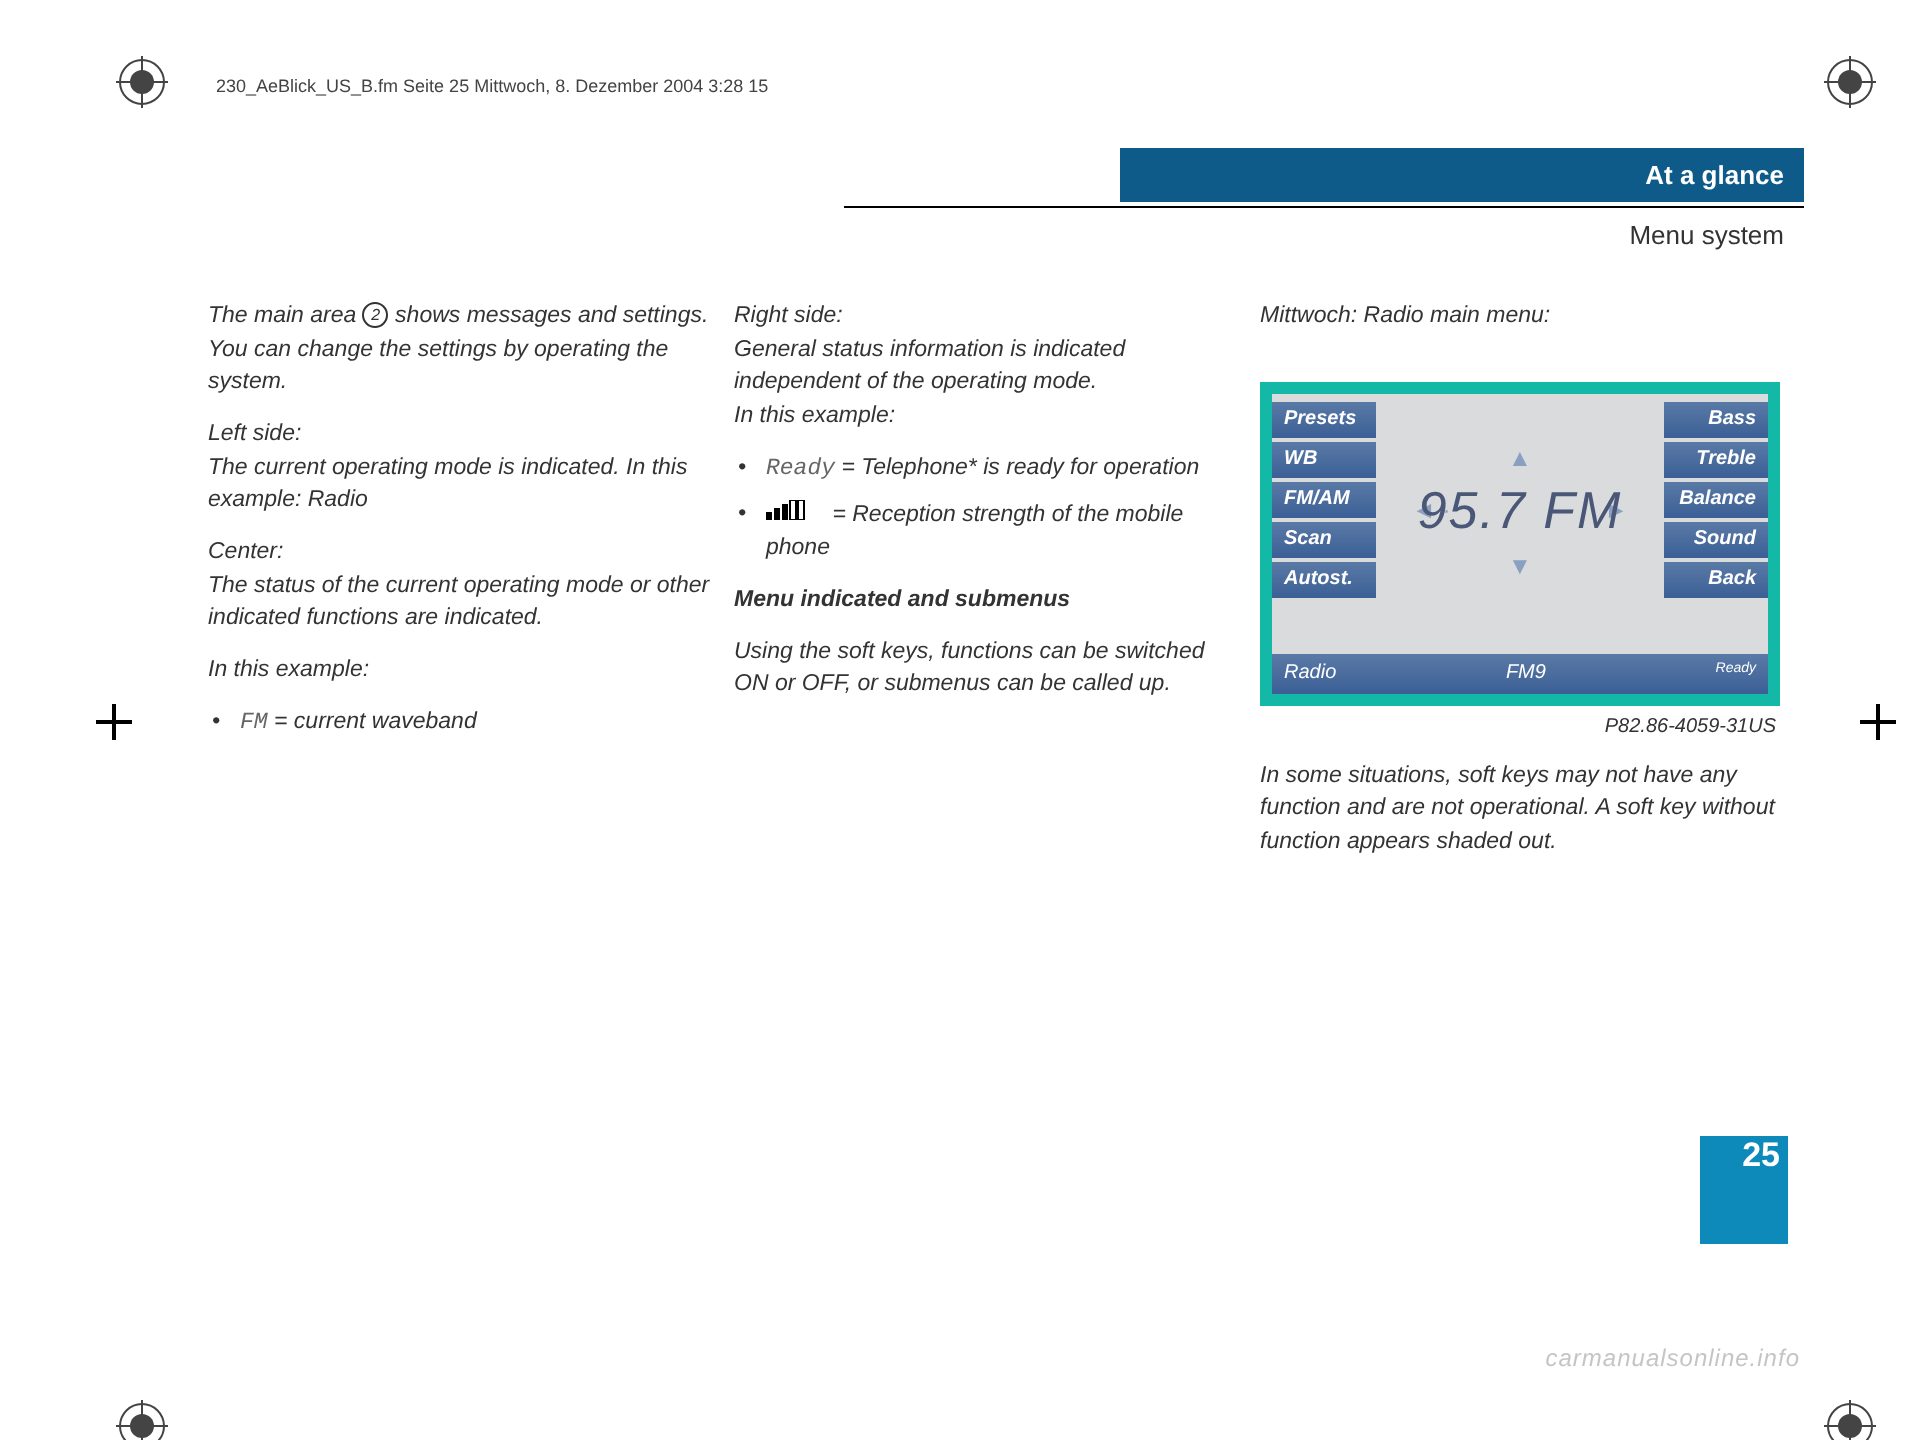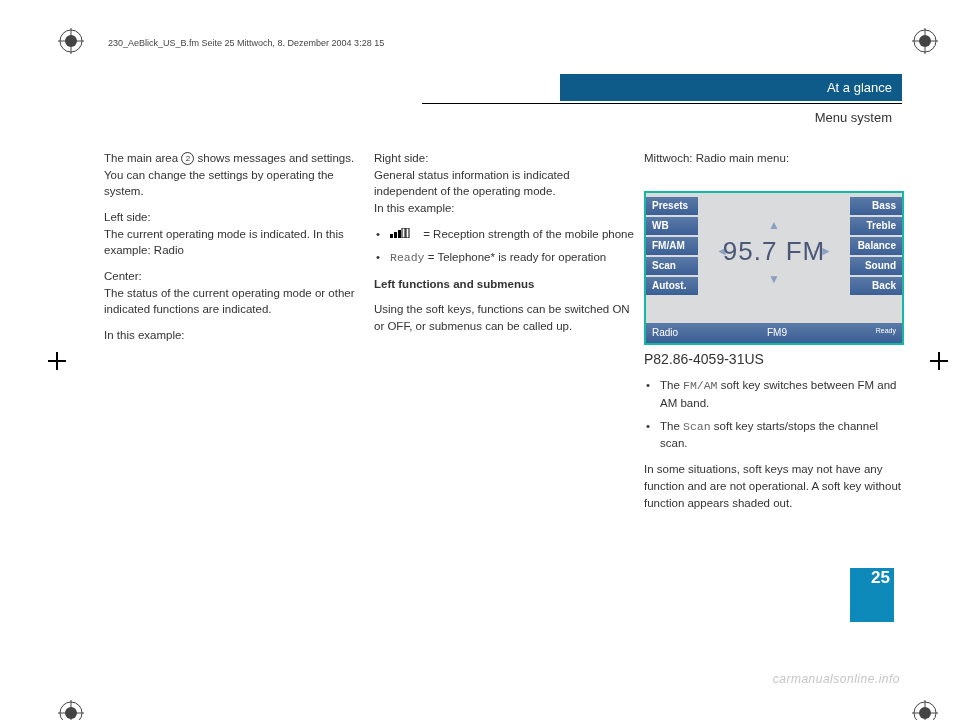--- a/index.html
+++ b/index.html
@@ -16,49 +16,49 @@
   .reg.br { bottom: -6px; right: 22px; }
   .cross { position:absolute; width:18px; height:18px; }
   .cross::before, .cross::after { content:""; position:absolute; background:#000; }
   .cross::before { top:8px; left:0; width:18px; height:2px; }
   .cross::after  { left:8px; top:0; width:2px; height:18px; }
   .cross.lm { left:48px; top:352px; }
   .cross.rm { right:12px; top:352px; }
 
   
   .hdr-band { position: absolute; top: 74px; right: 58px; width: 342px; }
-  .hdr-dark { background: #0e5b8a; color: #fff; font-weight: normal; text-align: right; padding: 6px 10px; font-size: 13px; }
+  .hdr-dark { background: #0e5b8a; color: #fff; font-weight: bold; text-align: right; padding: 6px 10px; font-size: 13px; }
   .hdr-line { border-bottom: 1px solid #000; margin: 2px 0 2px 0; width: 480px; float: right; }
   .hdr-sub { text-align: right; font-weight: normal; font-size: 13px; padding: 4px 10px 0 0; clear: both; }
 
-  .columns { position: absolute; top: 150px; left: 104px; right: 56px; display: flex; gap: 10px; }
+  .columns { position: absolute; top: 150px; left: 104px; right: 70px; display: flex; gap: 10px; font-style: italic; }
   .col { flex: 1 1 0; font-size: 11.5px; line-height: 1.45; }
   .col p { margin-bottom: 9px; }
   .col ul { list-style: none; margin-bottom: 9px; }
   .col li { position: relative; padding-left: 16px; margin-bottom: 6px; }
   .col li::before { content: "•"; position: absolute; left: 2px; top: 0; }
   .mono { font-family: "Courier New", monospace; color:#666; }
   .sub-head { font-weight: bold; margin: 4px 0 8px 0; }
   .circ { display:inline-flex; width:13px; height:13px; border:1px solid #333; border-radius:50%; align-items:center; justify-content:center; font-size:8px; vertical-align:middle; }
 
   
-  .figure { width: 260px; margin: 24px 0 4px 0; border:2px solid #14b8a6; }
+  .figure { width: 260px; margin: 24px 0 4px 0; border:6px solid #14b8a6; }
   .fig-screen { background:#d9dbdd; position:relative; height:130px; }
   .sk { position:absolute; background: linear-gradient(#5a7aa6,#3b5f96); color:#fff; font-size:10px; font-weight:bold; padding:2px 6px; min-width:52px; }
   .sk.l { left:0; text-align:left; }
   .sk.r { right:0; text-align:right; }
   .row0 { top:4px; } .row1 { top:24px; } .row2 { top:44px; } .row3 { top:64px; } .row4 { top:84px; }
   .freq { position:absolute; top:40px; left:0; right:0; text-align:center; font-size:26px; color:#4a5776; font-weight:500; letter-spacing:1px; }
   .arrow { color:#8aa0c2; font-size:12px; position:absolute; }
   .arrow.up { top:24px; left:50%; transform:translateX(-50%); }
   .arrow.dn { top:78px; left:50%; transform:translateX(-50%); }
   .arrow.lt { top:50px; left:70px; }
   .arrow.rt { top:50px; right:70px; }
   .fig-status { background: linear-gradient(#5a7aa6,#3b5f96); color:#fff; font-size:10px; display:flex; justify-content:space-between; padding:3px 6px; }
-  .fig-cap { font-size:14px; text-align:left; margin: 2px 2px 8px 0; color:#333; }
+  .fig-cap { font-size:10px; text-align:right; margin: 2px 2px 8px 0; color:#333; }
 
   .sig-icon { display:inline-block; vertical-align:middle; }
 
   
   .page-box { position:absolute; right:66px; bottom:98px; width:44px; height:54px; background:#0e8aba; }
   .page-num { position:absolute; right:70px; bottom:132px; color:#fff; font-weight:bold; font-size:17px; }
 
   .watermark { position:absolute; right:60px; bottom:34px; font-size:12px; color:#c5c5c5; letter-spacing:0.5px; font-style:italic; }
 </style>
 </head>
@@ -117,43 +117,44 @@
     <p>
       <span>Left side:</span><br>
       <span>The current operating mode is indicated. In this example: Radio</span>
     </p>
     <p>
       <span>Center:</span><br>
       <span>The status of the current operating mode or other indicated functions are indicated.</span>
     </p>
     <p>In this example:</p>
     <ul>
+      <li><span class="mono">FM</span><span> = current waveband</span></li>
     </ul>
   </div>
 
   <div class="col">
     <p>
       <span>Right side:</span><br>
       <span>General status information is indicated independent of the operating mode.</span><br>
       <span>In this example:</span>
     </p>
     <ul>
+      <li><span class="mono">Ready</span><span> = Telephone* is ready for operation</span></li>
       <li>
         <span class="sig-icon"><svg width="30" height="10">
               <rect x="0" y="6" width="3" height="4" fill="#000"></rect>
               <rect x="4" y="4" width="3" height="6" fill="#000"></rect>
               <rect x="8" y="2" width="3" height="8" fill="#000"></rect>
               <rect x="12" y="0" width="3" height="10" fill="none" stroke="#000"></rect>
               <rect x="16" y="0" width="3" height="10" fill="none" stroke="#000"></rect>
             </svg></span>
         <span> = Reception strength of the mobile phone</span>
       </li>
-      <li><span class="mono">Ready</span><span> = Telephone* is ready for operation</span></li>
     </ul>
-    <p class="sub-head">Left functions and submenus</p>
+    <p class="sub-head">Menu indicated and submenus</p>
     <p>Using the soft keys, functions can be switched ON or OFF, or submenus can be called up.</p>
   </div>
 
   <div class="col">
     <p>Mittwoch: Radio main menu:</p>
 
     <div class="figure">
       <div class="fig-screen">
         <div class="sk l row0">Presets</div>
         <div class="sk l row1">WB</div>
@@ -172,24 +173,20 @@
         <div class="freq">95.7  FM</div>
       </div>
       <div class="fig-status">
         <span>Radio</span>
         <span>FM9</span>
         <span style="font-size:7px;">Ready</span>
       </div>
     </div>
     <div class="fig-cap">P82.86-4059-31US</div>
 
-    <ul>
-      <li><span>The </span><span class="mono">FM/AM</span><span> soft key switches between FM and AM band.</span></li>
-      <li><span>The </span><span class="mono">Scan</span><span> soft key starts/stops the channel scan.</span></li>
-    </ul>
     <p>In some situations, soft keys may not have any function and are not operational. A soft key without function appears shaded out.</p>
   </div>
 </div>
 
 <div class="page-box"></div>
 <div class="page-num">25</div>
 
 <div class="watermark">carmanualsonline.info</div>
 
 </body></html>

